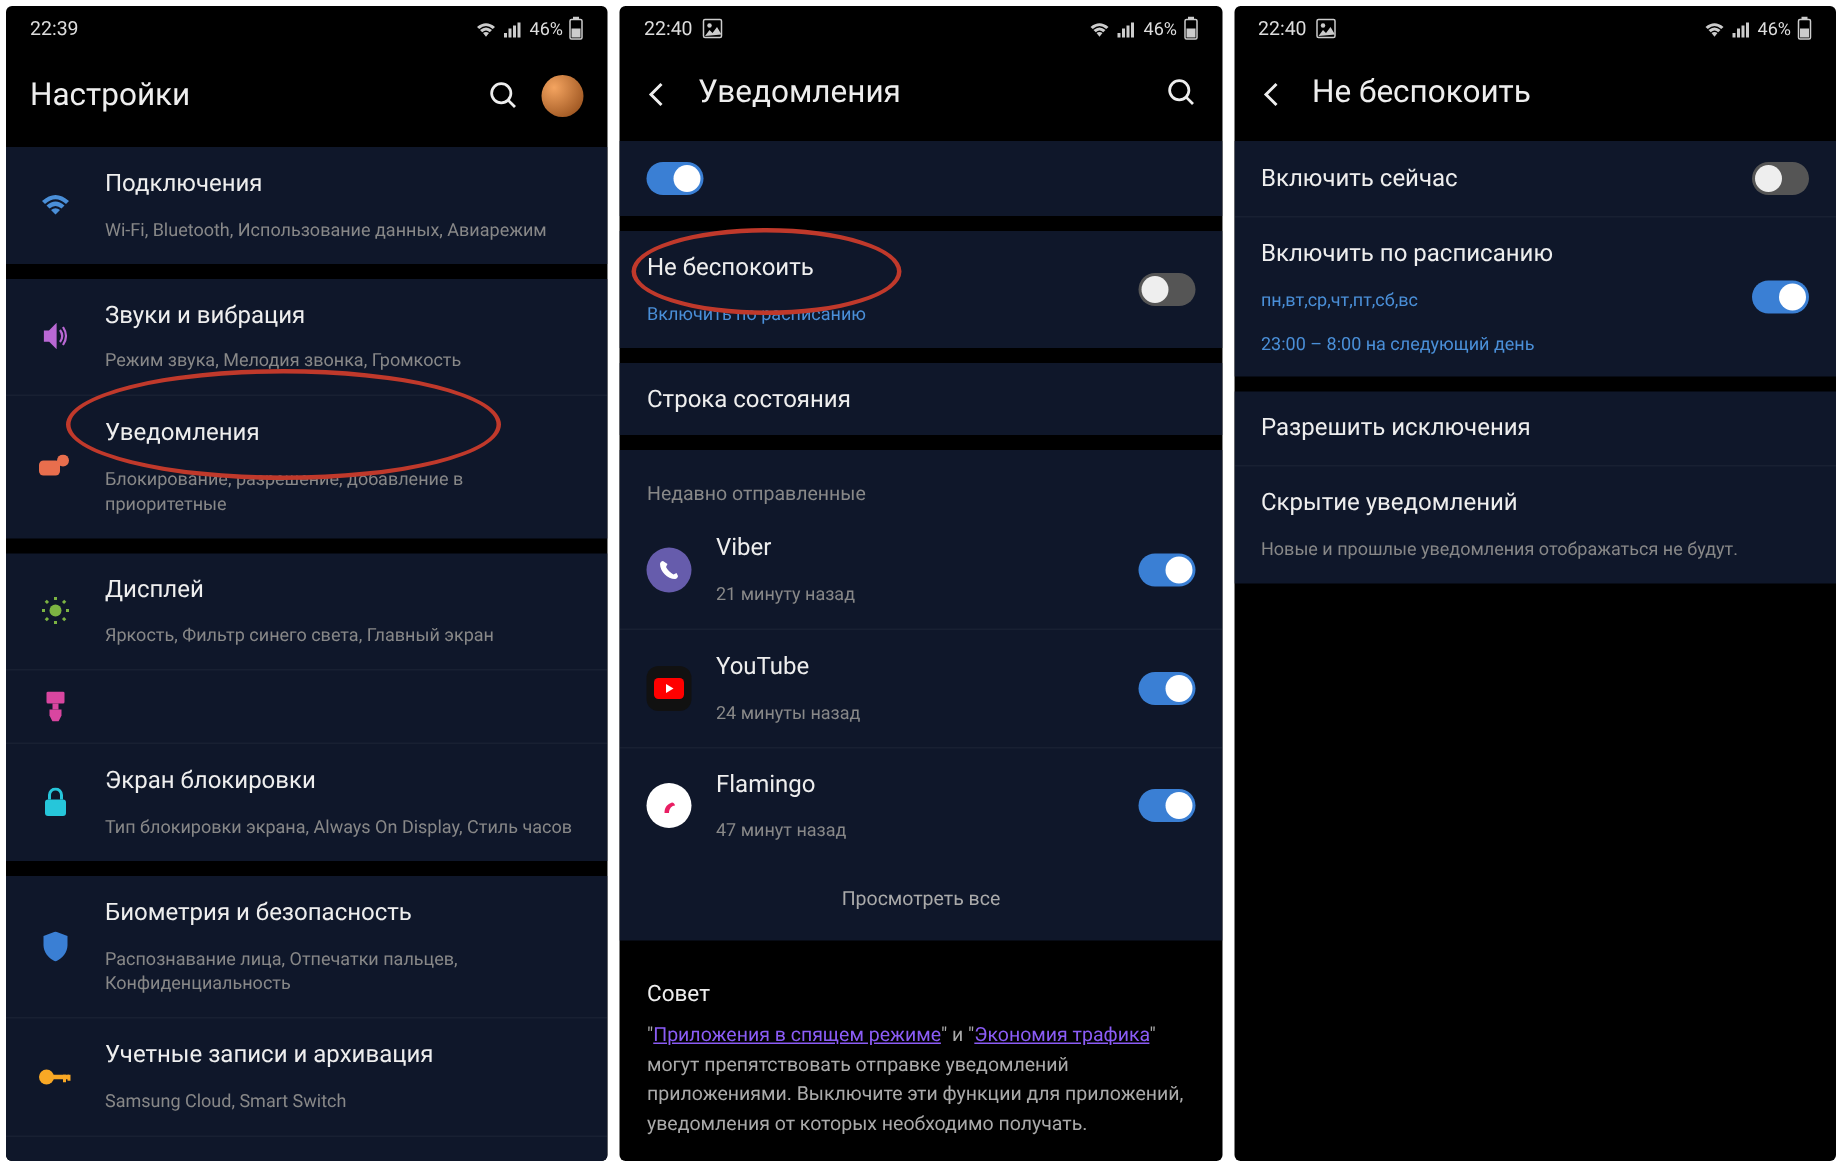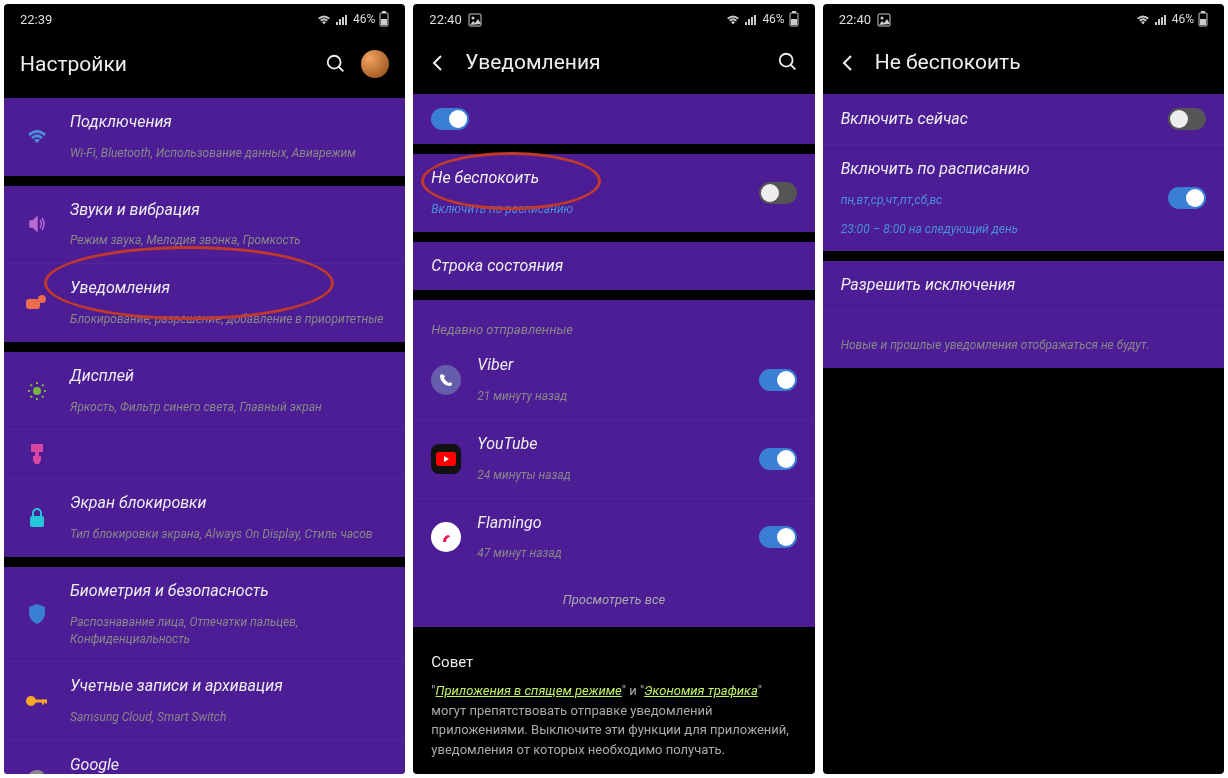--- a/index.html
+++ b/index.html
@@ -37,24 +37,23 @@
   }
   .header .title { font-size: 21px; flex: 1; }
   .header .back { margin-right: 18px; }
   .avatar {
     width: 28px; height: 28px; border-radius: 50%;
     background: radial-gradient(circle at 30% 30%, #f4a460, #8b4513);
     margin-left: 14px;
   }
   .search-icon { margin-left: 12px; }
   .section {
-    background: #4c1d95;
+    background: #0f172a;
     margin: 0 0 10px 0;
     border-radius: 0;
-    font-style: italic;
   }
   .row {
     display: flex;
     align-items: center;
     padding: 14px 18px;
     color: #eee;
     position: relative;
   }
   .row + .row { border-top: 1px solid rgba(255,255,255,0.04); }
   .row-icon {
@@ -94,21 +93,21 @@
   .view-all {
     text-align: center; color: #aaa; font-size: 13px;
     padding: 16px 0 20px;
   }
   .tip {
     padding: 16px 18px 10px; color: #eee; font-size: 15px;
   }
   .tip-body {
     padding: 0 18px 18px; color: #aaa; font-size: 13px; line-height: 1.5;
   }
-  .tip-body .link { color: #bef264; text-decoration: underline; font-style: italic; }
+  .tip-body .link { color: #8b5cf6; text-decoration: underline; }
   .circle-highlight {
     position: absolute;
     border: 3px solid #c0392b;
     border-radius: 50%;
     pointer-events: none;
   }
   .img-icon { width: 14px; height: 14px; }
   svg { vertical-align: middle; }
 </style>
 </head>
@@ -450,17 +449,18 @@
   </div>
 
   <div class="section">
     <div class="row">
       <div class="row-body">
         <div class="row-title">Разрешить исключения</div>
       </div>
     </div>
     <div class="row">
       <div class="row-body">
+        <div class="row-title">Скрытие уведомлений</div>
         <div class="row-sub">Новые и прошлые уведомления отображаться не будут.</div>
       </div>
     </div>
   </div>
 </div>
 
 </body></html>

